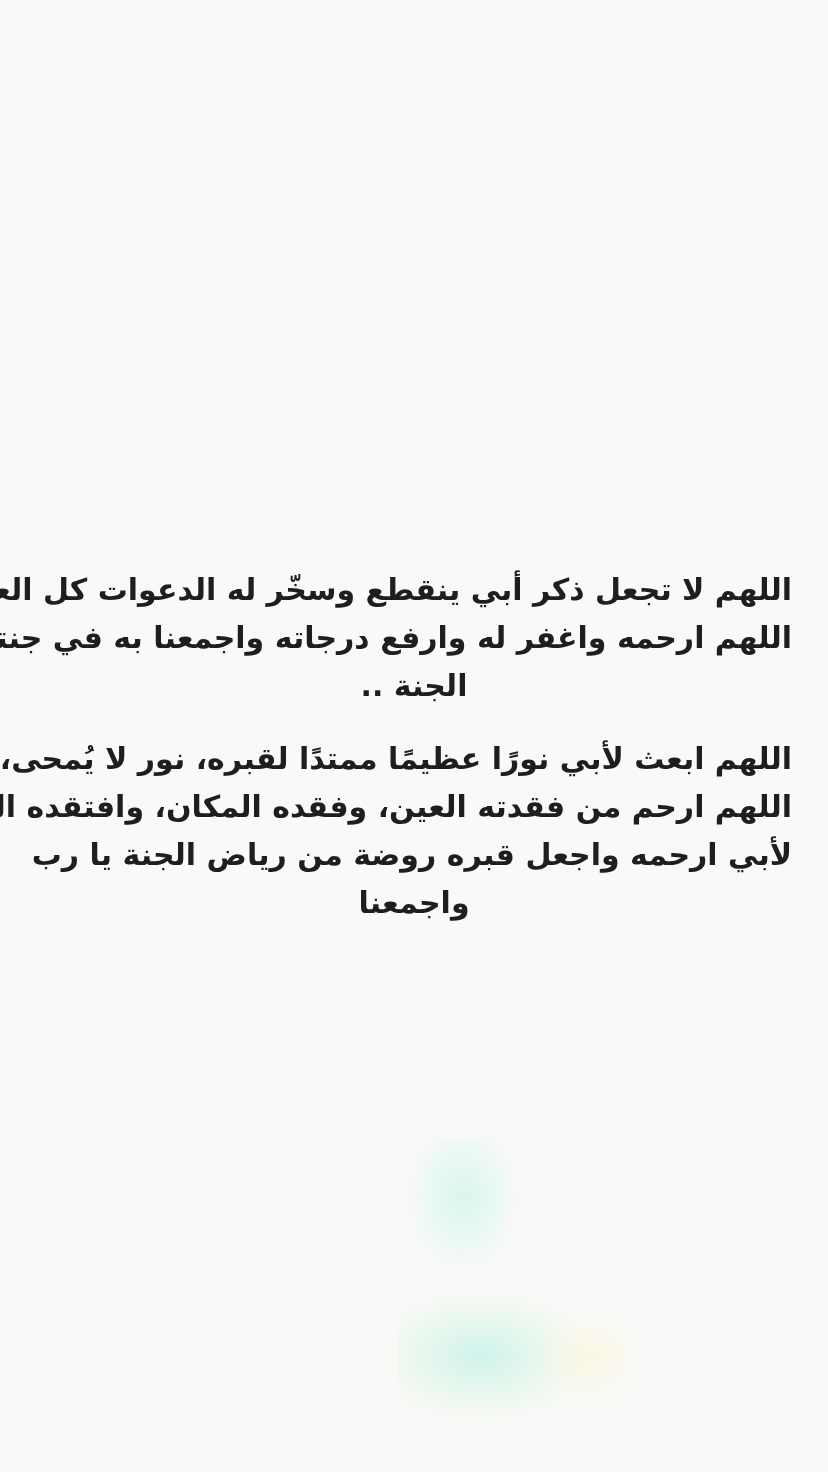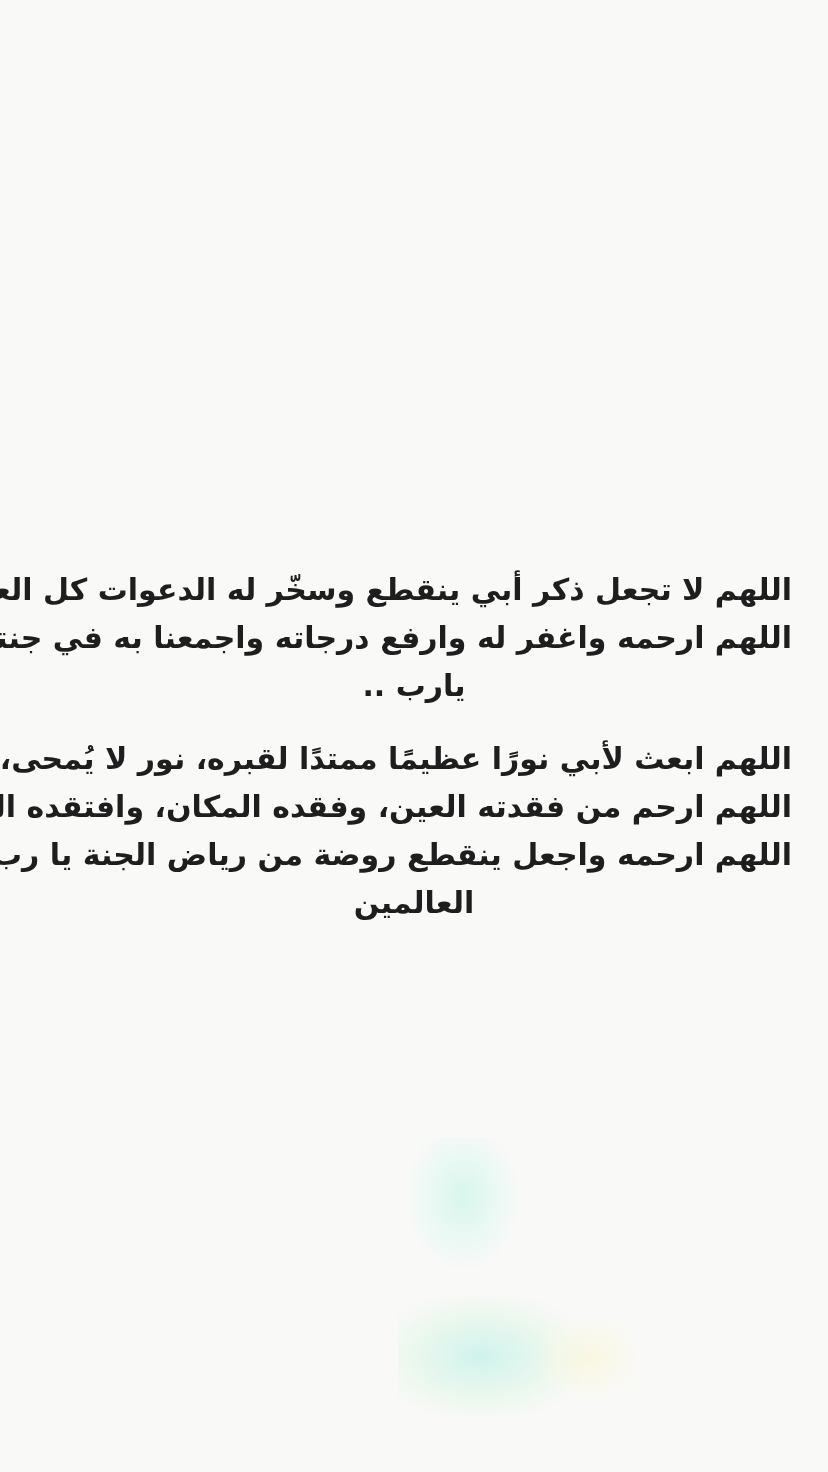--- a/index.html
+++ b/index.html
@@ -72,23 +72,23 @@
 <div class="canvas" style="background: rgb(249, 249, 248);">
 
   <div class="smudge smudge-1"></div>
   <div class="smudge smudge-2"></div>
   <div class="smudge smudge-3"></div>
 
   <div class="text-block" style="color: rgb(30, 30, 30);">
     <p class="para">
       <span class="line">اللهم لا تجعل ذكر أبي ينقطع وسخّر له الدعوات كل العمر،</span>
       <span class="line">اللهم ارحمه واغفر له وارفع درجاته واجمعنا به في جنتك</span>
-      <span class="line">يارب ..</span>
+      <span class="line">الجنة ..</span>
     </p>
     <p class="para">
       <span class="line">اللهم ابعث لأبي نورًا عظيمًا ممتدًا لقبره، نور لا يُمحى، اللهم</span>
       <span class="line">اللهم ارحم من فقدته العين، وفقده المكان، وافتقده القلب،</span>
-      <span class="line">اللهم ارحمه واجعل ينقطع روضة من رياض الجنة يا رب</span>
-      <span class="line">العالمين</span>
+      <span class="line">لأبي ارحمه واجعل قبره روضة من رياض الجنة يا رب</span>
+      <span class="line">واجمعنا</span>
     </p>
   </div>
 
 </div>
 
 </body></html>

